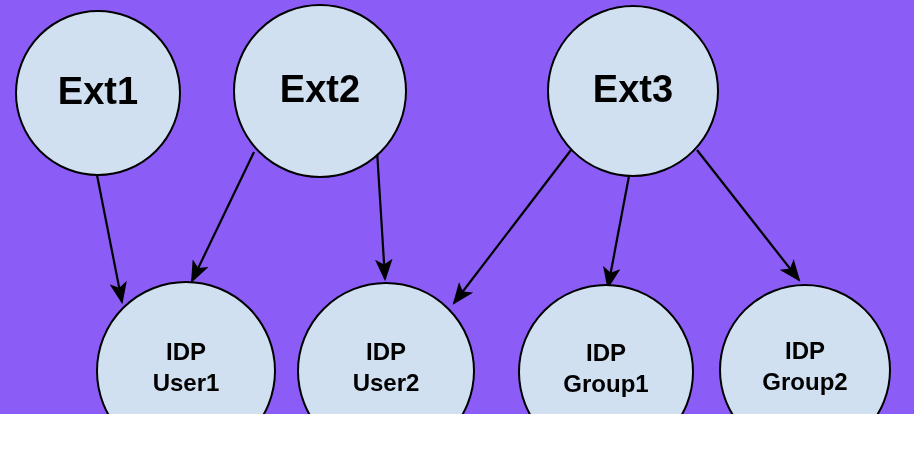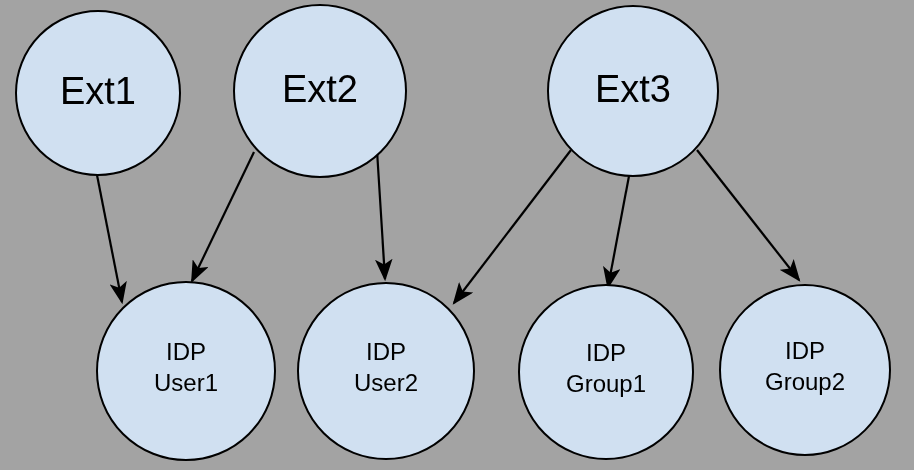--- a/index.html
+++ b/index.html
@@ -6,23 +6,24 @@
     margin: 0;
     padding: 0;
     background: #ffffff;
   }
   body {
     font-family: "Liberation Sans", sans-serif;
   }
   #diagram-root {
     position: relative;
     width: 914px;
-    height: 470px;
-    background: #a3a3a3;
+    height: 414px;
+    background: #8b5cf6;
     overflow: hidden;
+    font-weight: bold;
   }
   #diagram-svg {
     position: absolute;
     top: 0;
     left: 0;
     width: 914px;
     height: 470px;
     display: block;
   }
   .node-circle {

